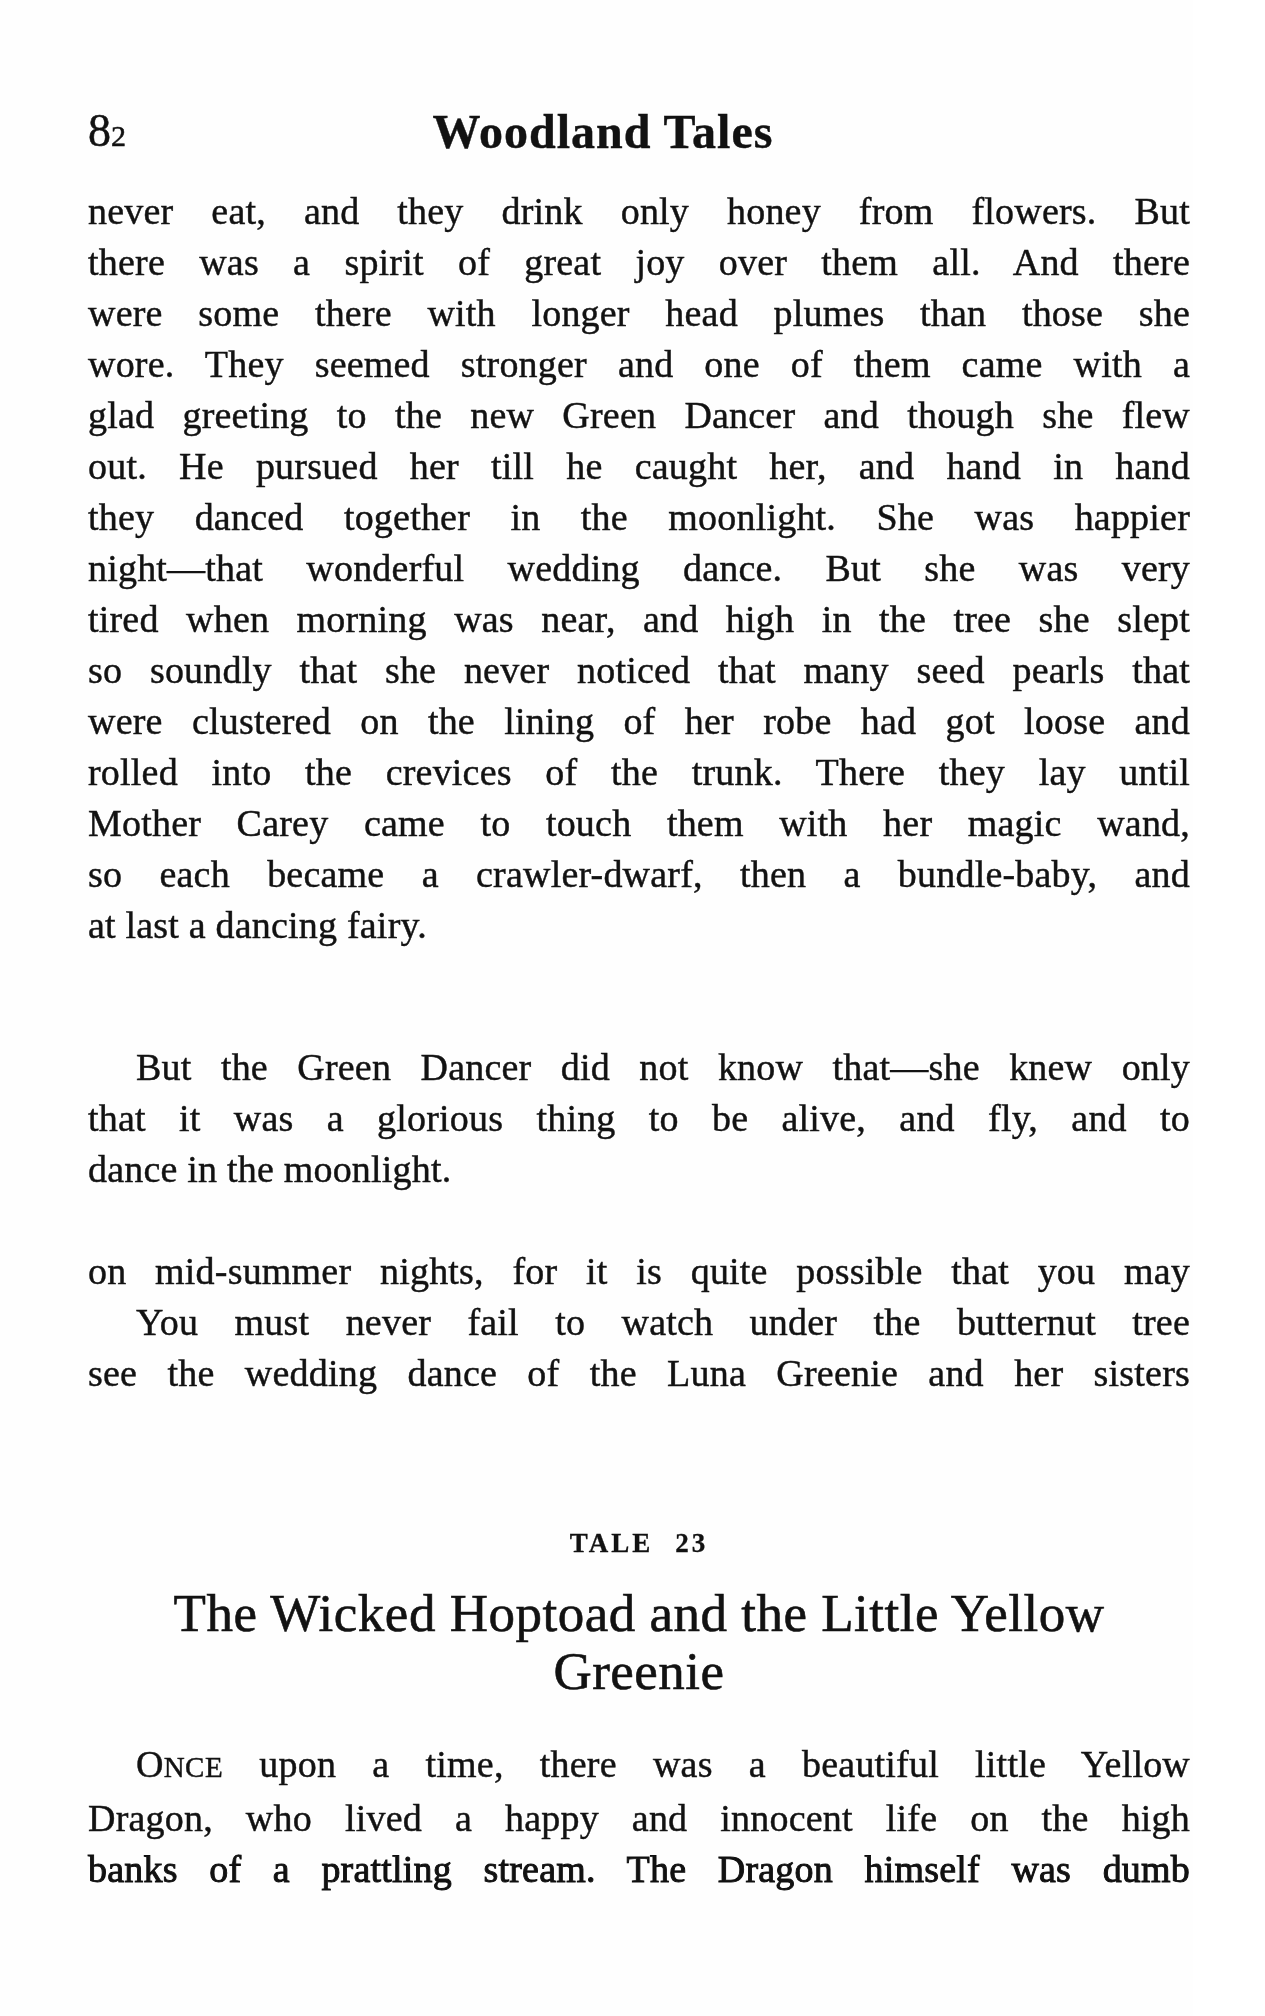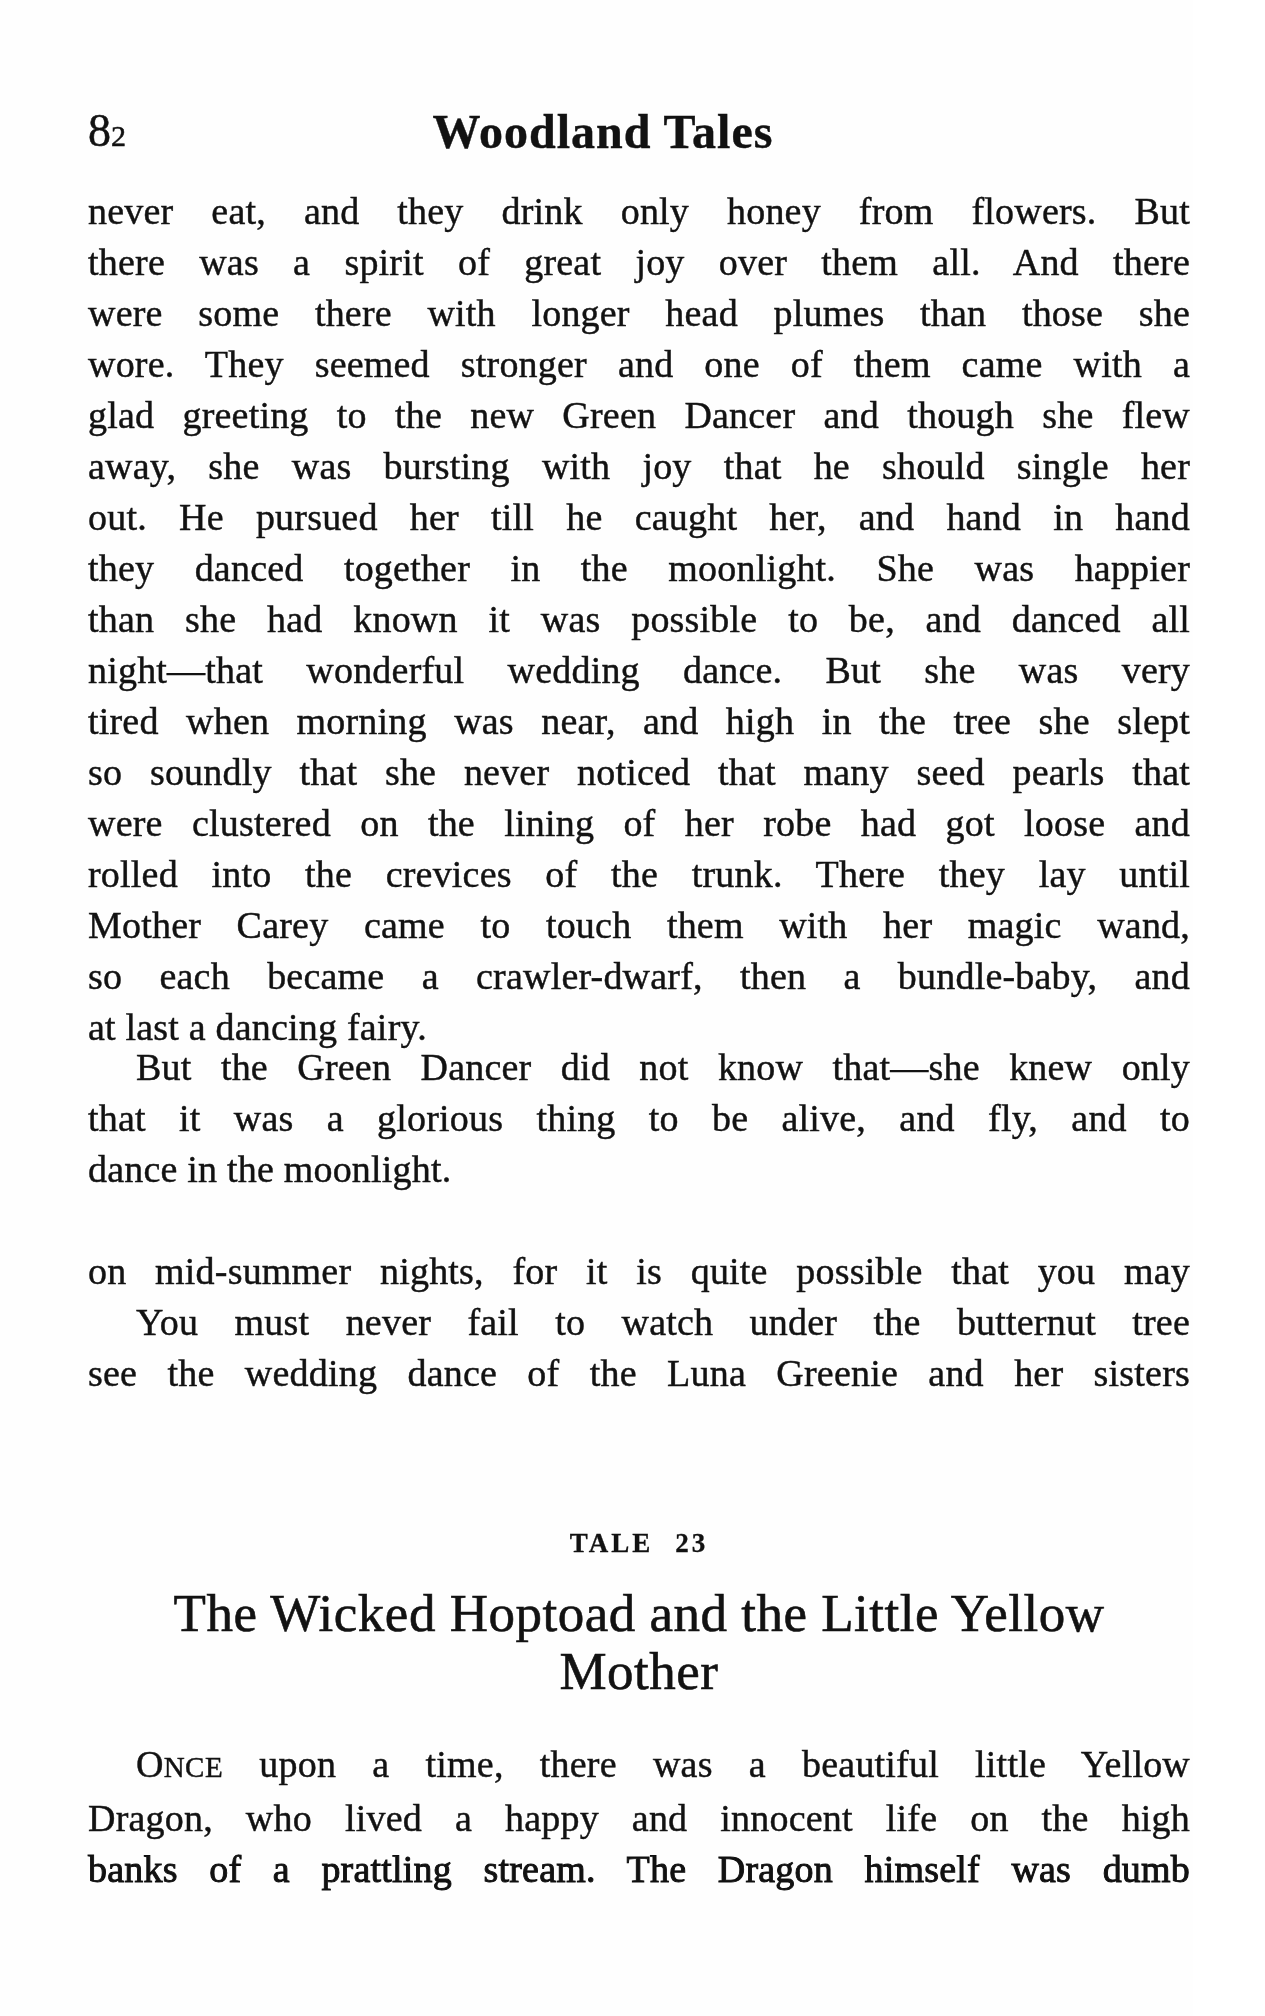--- a/index.html
+++ b/index.html
@@ -97,24 +97,22 @@
     <span class="page-number"><span>8</span><span class="pg-small">2</span></span>
     <div class="running-title">Woodland Tales</div>
   </div>
 
   <section class="para" style="top:186px">
     <div class="line">never eat, and they drink only honey from flowers. But</div>
     <div class="line">there was a spirit of great joy over them all. And there</div>
     <div class="line">were some there with longer head plumes than those she</div>
     <div class="line">wore. They seemed stronger and one of them came with a</div>
     <div class="line">glad greeting to the new Green Dancer and though she flew</div>
-    <div class="line">away, she was bursting with joy that he should single her</div>
     <div class="line">out. He pursued her till he caught her, and hand in hand</div>
     <div class="line">they danced together in the moonlight. She was happier</div>
-    <div class="line">than she had known it was possible to be, and danced all</div>
     <div class="line">night—that wonderful wedding dance. But she was very</div>
     <div class="line">tired when morning was near, and high in the tree she slept</div>
     <div class="line">so soundly that she never noticed that many seed pearls that</div>
     <div class="line">were clustered on the lining of her robe had got loose and</div>
     <div class="line">rolled into the crevices of the trunk. There they lay until</div>
     <div class="line">Mother Carey came to touch them with her magic wand,</div>
     <div class="line">so each became a crawler-dwarf, then a bundle-baby, and</div>
     <div class="line last">at last a dancing fairy.</div>
   </section>
 
@@ -126,21 +124,21 @@
 
   <section class="para" style="top:1246px">
     <div class="line">on mid-summer nights, for it is quite possible that you may</div>
     <div class="line indent">You must never fail to watch under the butternut tree</div>
     <div class="line">see the wedding dance of the Luna Greenie and her sisters</div>
   </section>
 
   <div class="tale-label">TALE 23</div>
   <div class="tale-title">
     <div>The Wicked Hoptoad and the Little Yellow</div>
-    <div>Mother</div>
+    <div>Greenie</div>
   </div>
 
   <section class="para" style="top:1739px">
     <div class="line indent"><span>O</span><span class="opener-caps">NCE</span><span> upon a time, there was a beautiful little Yellow</span></div>
     <div class="line">Dragon, who lived a happy and innocent life on the high</div>
     <div class="line heavy">banks of a prattling stream. The Dragon himself was dumb</div>
   </section>
 
   <div class="scan-speck"></div>
 

